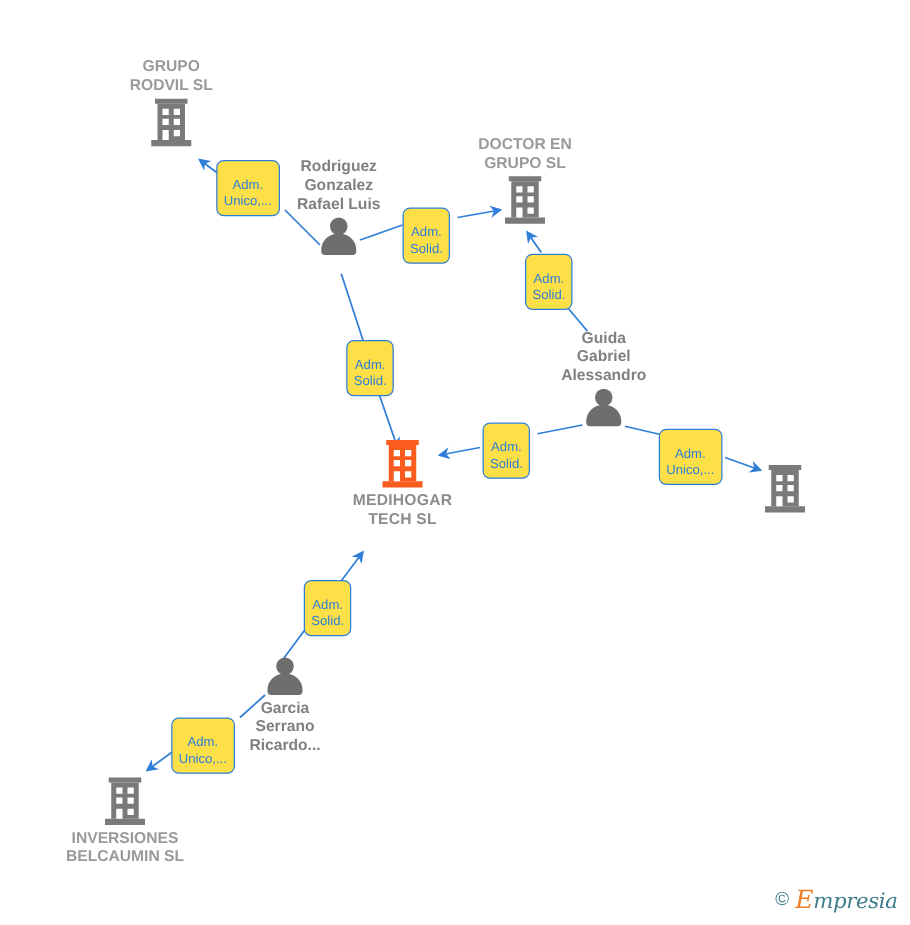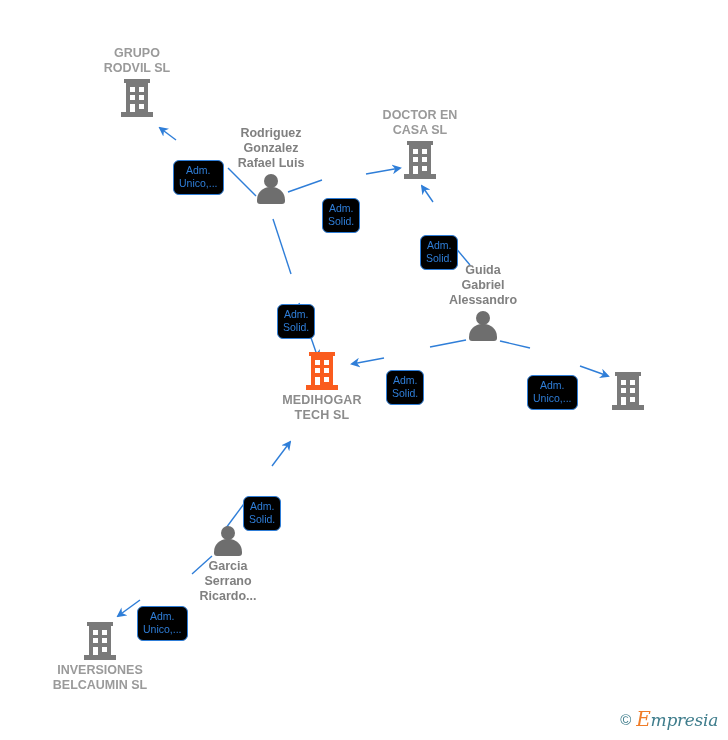--- a/index.html
+++ b/index.html
@@ -120,29 +120,28 @@
   }
   .node-label.person {
     color: #808080;
   }
   
   .rel {
     position: absolute;
     box-sizing: border-box;
     border: 1.4px solid #2f7ed8;
     border-radius: 6px;
-    background: #000000;
+    background: #fde047;
     color: #2f7ed8;
     font-size: 10.5px;
     line-height: 13px;
     text-align: center;
-    padding: 3px 5px 4px 5px;
+    padding: 13px 5px 4px 5px;
     white-space: nowrap;
     z-index: 5;
-    margin-top: 32px;
   }
   .rel span {
     display: block;
   }
   
   #watermark {
     position: absolute;
     right: 10px;
     bottom: 9px;
     display: flex;
@@ -235,21 +234,21 @@
           <i class="w" style="left:19px; top:16px;"></i>
         <i class="door" style="left:10px; top:25px;"></i>
           <i class="w" style="left:19px; top:25px;"></i>
       </div>
     </div>
   </div>
 
   <div class="node" style="left:365px; top:108px; width:110px;">
     <div class="node-label above">
       <div>DOCTOR EN</div>
-      <div>CASA  SL</div>
+      <div>GRUPO  SL</div>
     </div>
     <div class="node-icon" style="color:#7a7a7a; width:34px;">
       <div class="bld">
         <div class="roof"></div>
           <div class="body"></div>
           <div class="base"></div>
         <i class="w" style="left:10px; top:8px;"></i>
           <i class="w" style="left:19px; top:8px;"></i>
         <i class="w" style="left:10px; top:16px;"></i>
           <i class="w" style="left:19px; top:16px;"></i>

